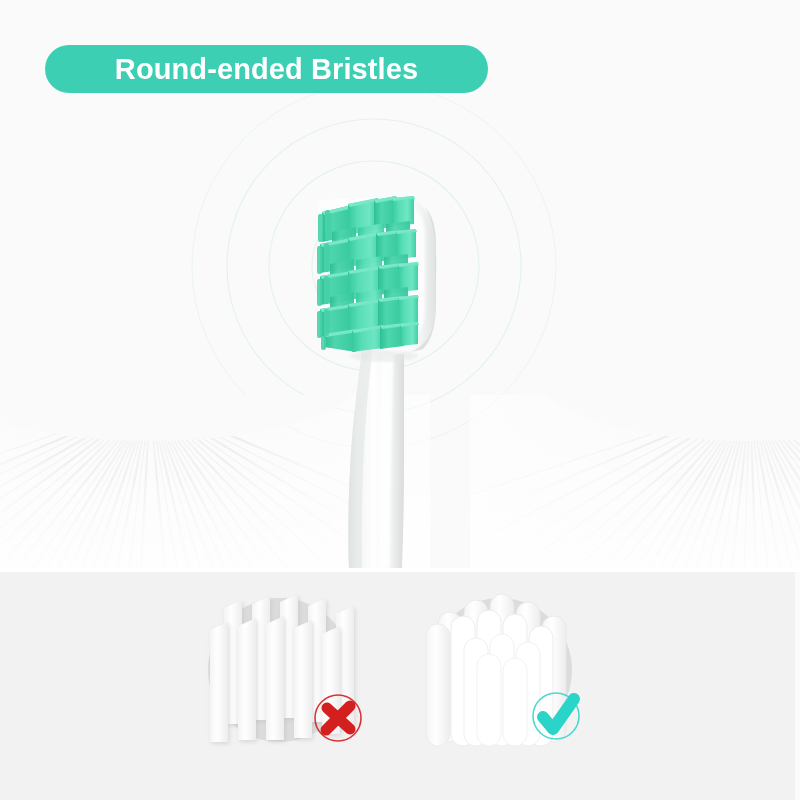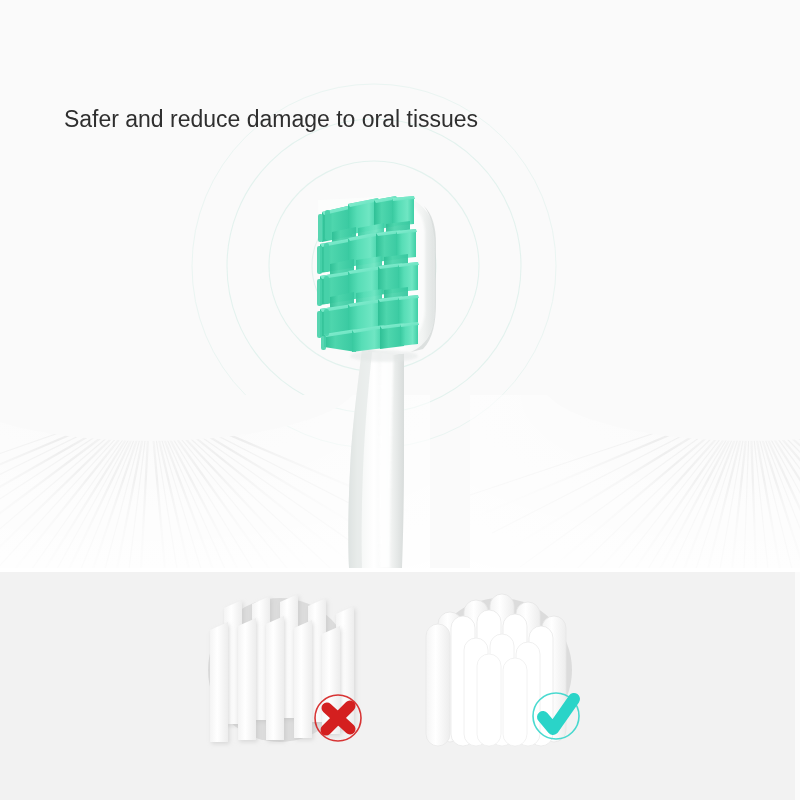--- a/index.html
+++ b/index.html
@@ -452,16 +452,18 @@
         <g>
           <circle cx="556" cy="144" r="23" fill="none" stroke="#2ad4c8" stroke-width="1.6" opacity=".85"></circle>
           <path d="M 543 145 L 553 157 L 574 127" fill="none" stroke="#2ad4c8" stroke-width="12" stroke-linecap="round" stroke-linejoin="round"></path>
         </g>
       </g>
     </svg>
   </div>
 
   <div class="right-edge"></div>
 
-
-  <div class="subtitle">Safer and reduce damage to oral tissues</div>
+  <div class="headline-pill">
+    <span class="headline-text">Round-ended Bristles</span>
+  </div>
+
 
 </div>
 
 </body></html>

